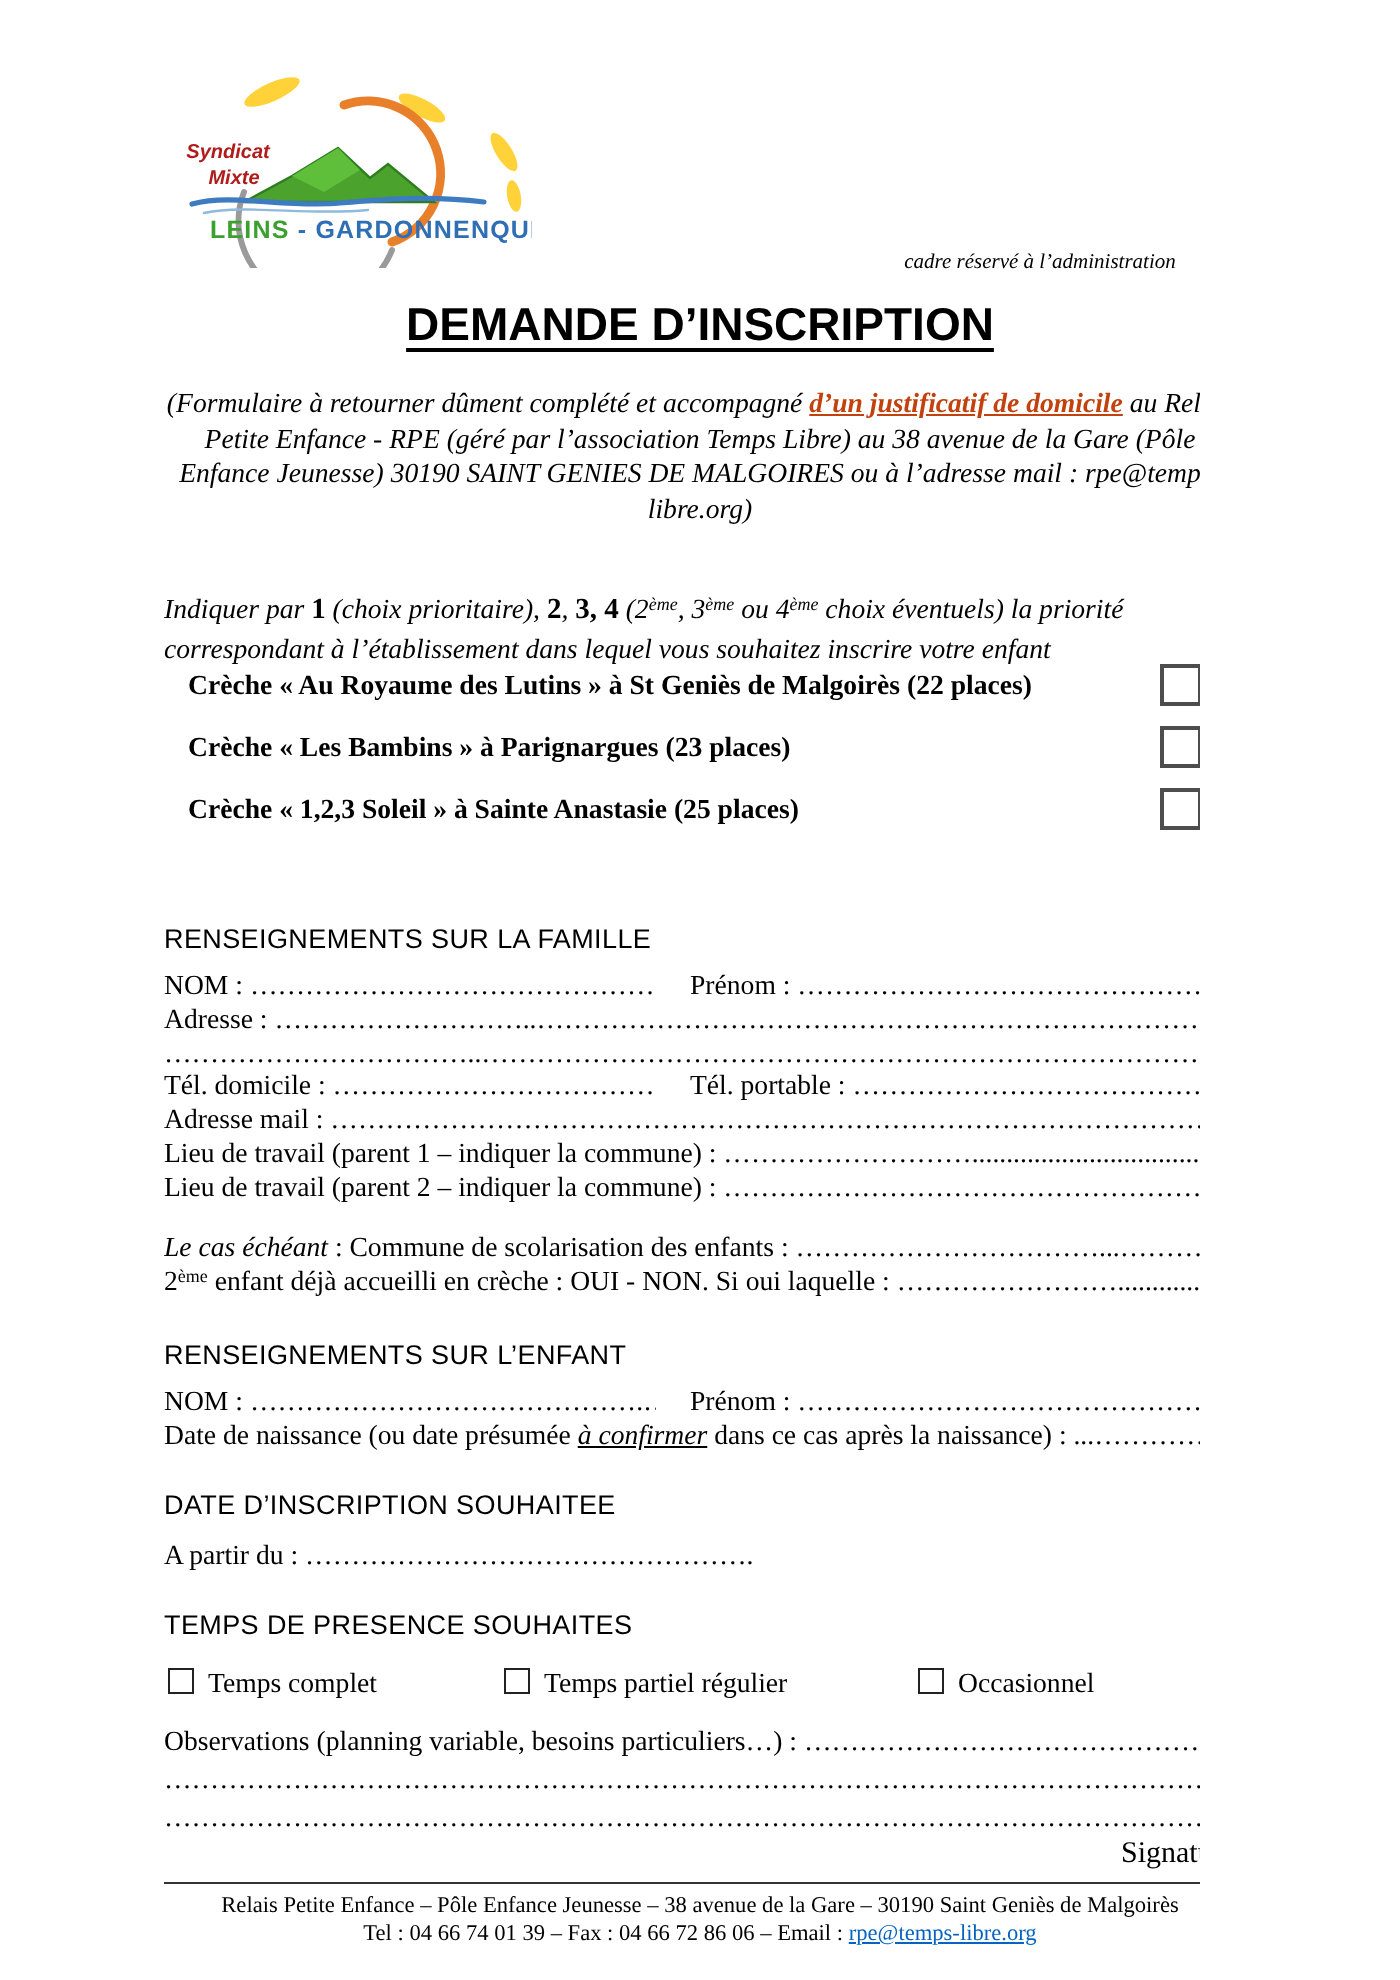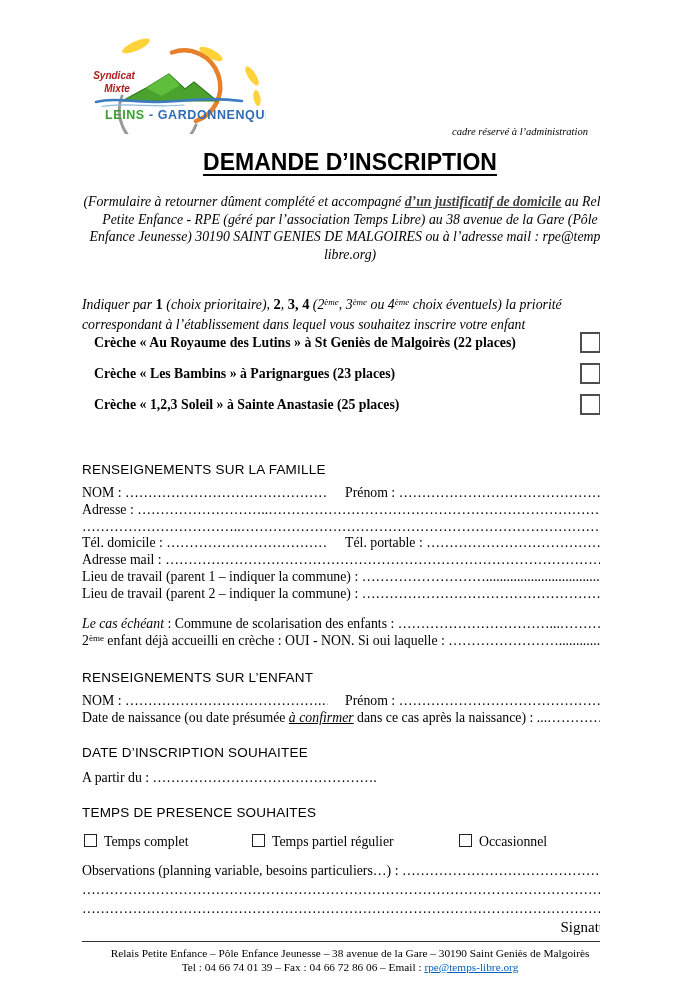--- a/index.html
+++ b/index.html
@@ -26,21 +26,21 @@
     position:absolute; left:82px; top:149px; width:536px; text-align:center;
     font-family:"Liberation Sans", sans-serif; font-size:23px; font-weight:bold;
   }
   .title .u { text-decoration:underline; text-decoration-thickness:2px; text-underline-offset:4px; }
 
   
   .intro {
     position:absolute; left:78px; top:193px; width:544px; text-align:center;
     font-size:13.8px; font-style:italic; line-height:17.6px;
   }
-  .intro .hl { color:#404040; font-weight:bold; text-decoration:underline; }
+  .intro .hl { color:#c2410c; font-weight:bold; text-decoration:underline; }
 
   
   .priority {
     position:absolute; left:82px; top:296px; width:536px;
     font-size:13.8px; font-style:italic; line-height:17.5px;font-family:Liberation Serif, serif;
   }
   .priority .num { font-style:normal; font-weight:bold; font-size:14.5px; }
   .sup { font-size:9px; position:relative; top:-4px; }
 
   

